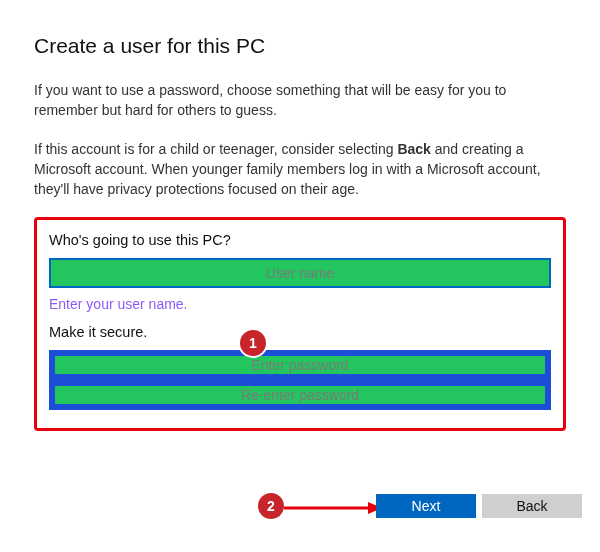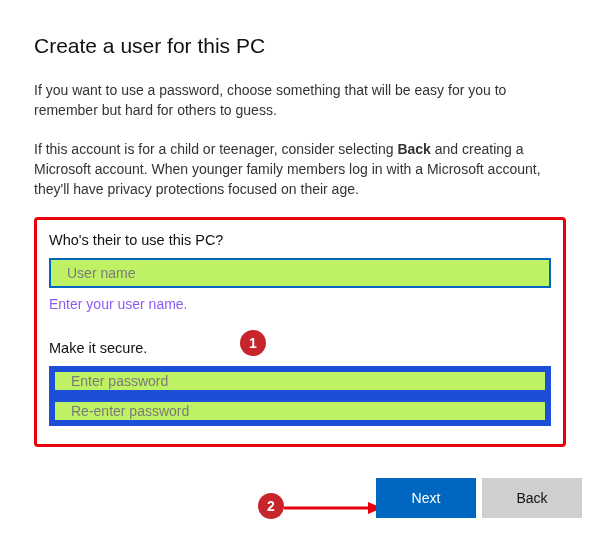--- a/index.html
+++ b/index.html
@@ -35,30 +35,31 @@
     padding: 12px 12px 18px 12px;
     margin-top: 4px;
     position: relative;
   }
   .section-label {
     font-size: 14.5px;
     color: #111;
     margin: 0 0 10px 0;
   }
   .section-label.secure {
-    margin-top: 28px;
+    margin-top: 12px;
   }
   input.textfield {
     width: 100%;
     height: 30px;
     padding: 4px 16px;
     font-size: 14px;
     font-family: inherit;
-    background: #bef264;
+    background: #22c55e;
     outline: none;
+    text-align: center;
   }
   input.username {
     border: 2px solid #0067c0;
     color: #555;
   }
   input.pwd {
     border: 6px solid #1d4ed8;
     color: #555;
     margin-bottom: 0;
   }
@@ -90,21 +91,21 @@
     pointer-events: none;
   }
   .button-row {
     position: absolute;
     right: 18px;
     bottom: 34px;
     display: flex;
     gap: 6px;
   }
   .btn {
-    width: 100px; height: 40px;
+    width: 100px; height: 24px;
     font-size: 14px;
     font-family: inherit;
     border: none;
     cursor: pointer;
     display: flex;
     align-items: center;
     justify-content: center;
   }
   .btn.primary {
     background: #0067c0;
@@ -123,21 +124,21 @@
   <h1 class="title">Create a user for this PC</h1>
 
   <p class="body">If you want to use a password, choose something that will be easy for you to remember but hard for others to guess.</p>
 
   <p class="body">
     <span>If this account is for a child or teenager, consider selecting </span><b>Back</b><span> and creating a Microsoft account. When younger family members log in with a Microsoft account, they'll have privacy protections focused on their age.</span>
   </p>
 
   <div class="highlight-box">
 
-    <div class="section-label">Who's their to use this PC?</div>
+    <div class="section-label">Who's going to use this PC?</div>
 
     <input type="text" class="textfield username" placeholder="User name" style="">
 
     <div class="error-text">Enter your user name.</div>
 
     <div class="section-label secure">Make it secure.</div>
 
     <input type="password" class="textfield pwd" placeholder="Enter password" style="">
 
     <input type="password" class="textfield pwd" placeholder="Re-enter password" style="">

